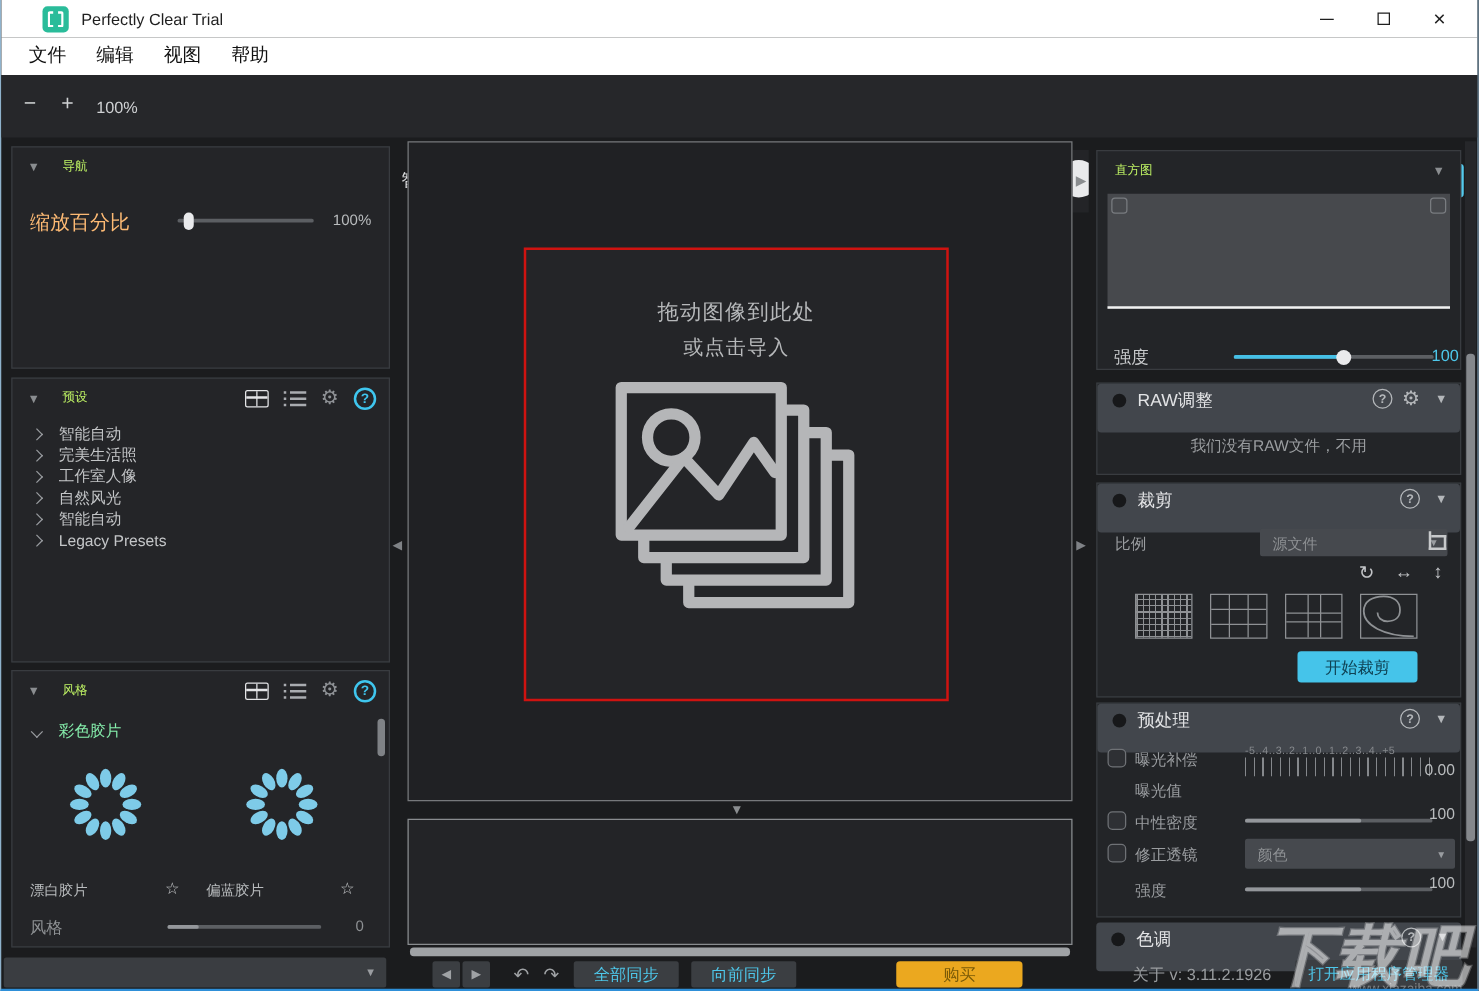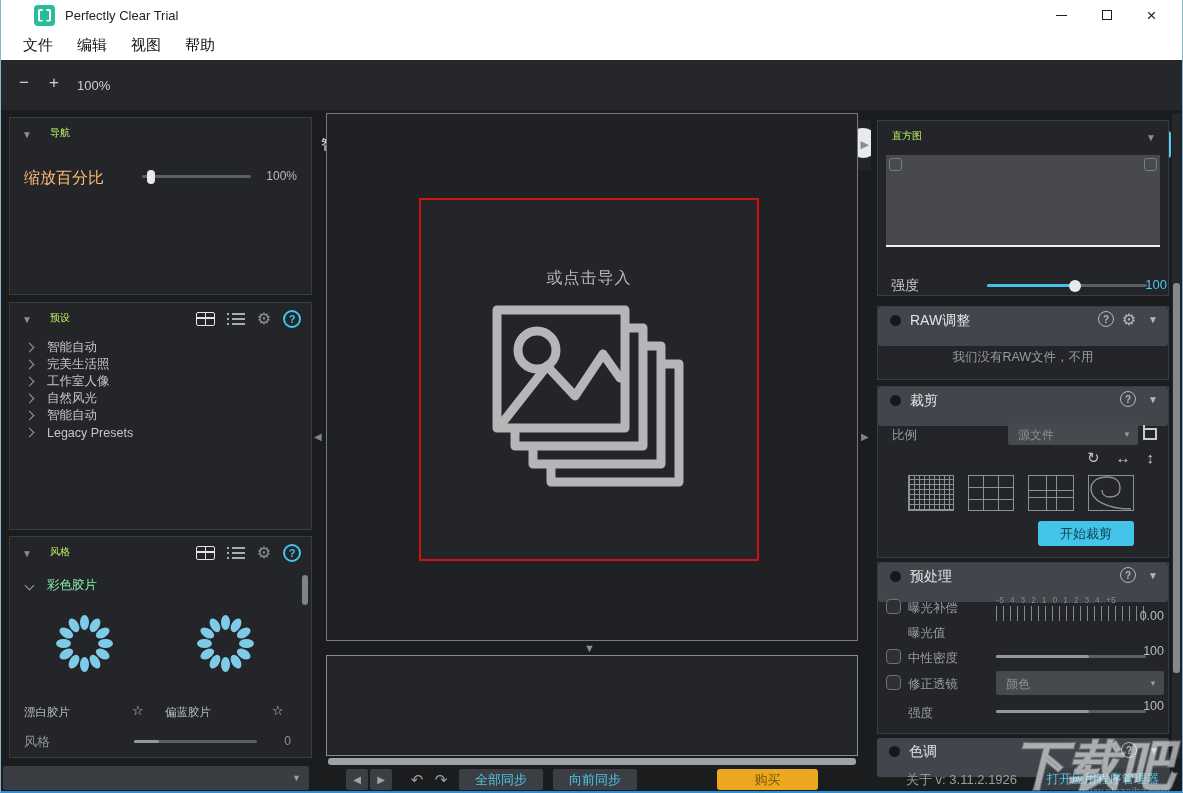--- a/index.html
+++ b/index.html
@@ -393,20 +393,21 @@
     </div>
     <div class="vscroll" style="top:38px;height:30px"></div>
   </div>
 
   <div class="combobox">
     <span class="smalltri">▼</span>
   </div>
 
   <div class="canvas">
     <div class="dropzone">
+      <div class="dz1">拖动图像到此处</div>
       <div class="dz2">或点击导入</div>
       <div class="dzicon">
         <svg width="200" height="210" viewBox="0 0 200 210">
           <g stroke="#b5b6b8" stroke-width="9" fill="#242528" stroke-linejoin="round">
             <rect x="62" y="62" width="128" height="118"></rect>
             <rect x="44" y="44" width="128" height="118"></rect>
             <rect x="26" y="26" width="128" height="118"></rect>
             <rect x="8" y="8" width="128" height="118"></rect>
           </g>
           <circle cx="48" cy="48" r="19" fill="none" stroke="#b5b6b8" stroke-width="9"></circle>
@@ -462,21 +463,21 @@
 
   <div class="rpanel" style="top:386px;height:172px">
     <div class="shdr">
       <span class="led"></span>
       <span class="stitle">裁剪</span>
       <span class="hc" style="right:32px">?</span>
       <span class="tri">▼</span>
     </div>
     <div class="croprow">
       <span class="cl">比例</span>
-      <div class="cselect" style="left:116px;width:130px">
+      <div class="cselect" style="left:116px;width:150px">
         <span class="selval">源文件</span>
         <span class="smalltri">▼</span>
       </div>
       <span class="cropicon">
           <i></i>
         </span>
     </div>
     <div class="rotrow">
       <span>↻</span>
       <span>↔</span>

